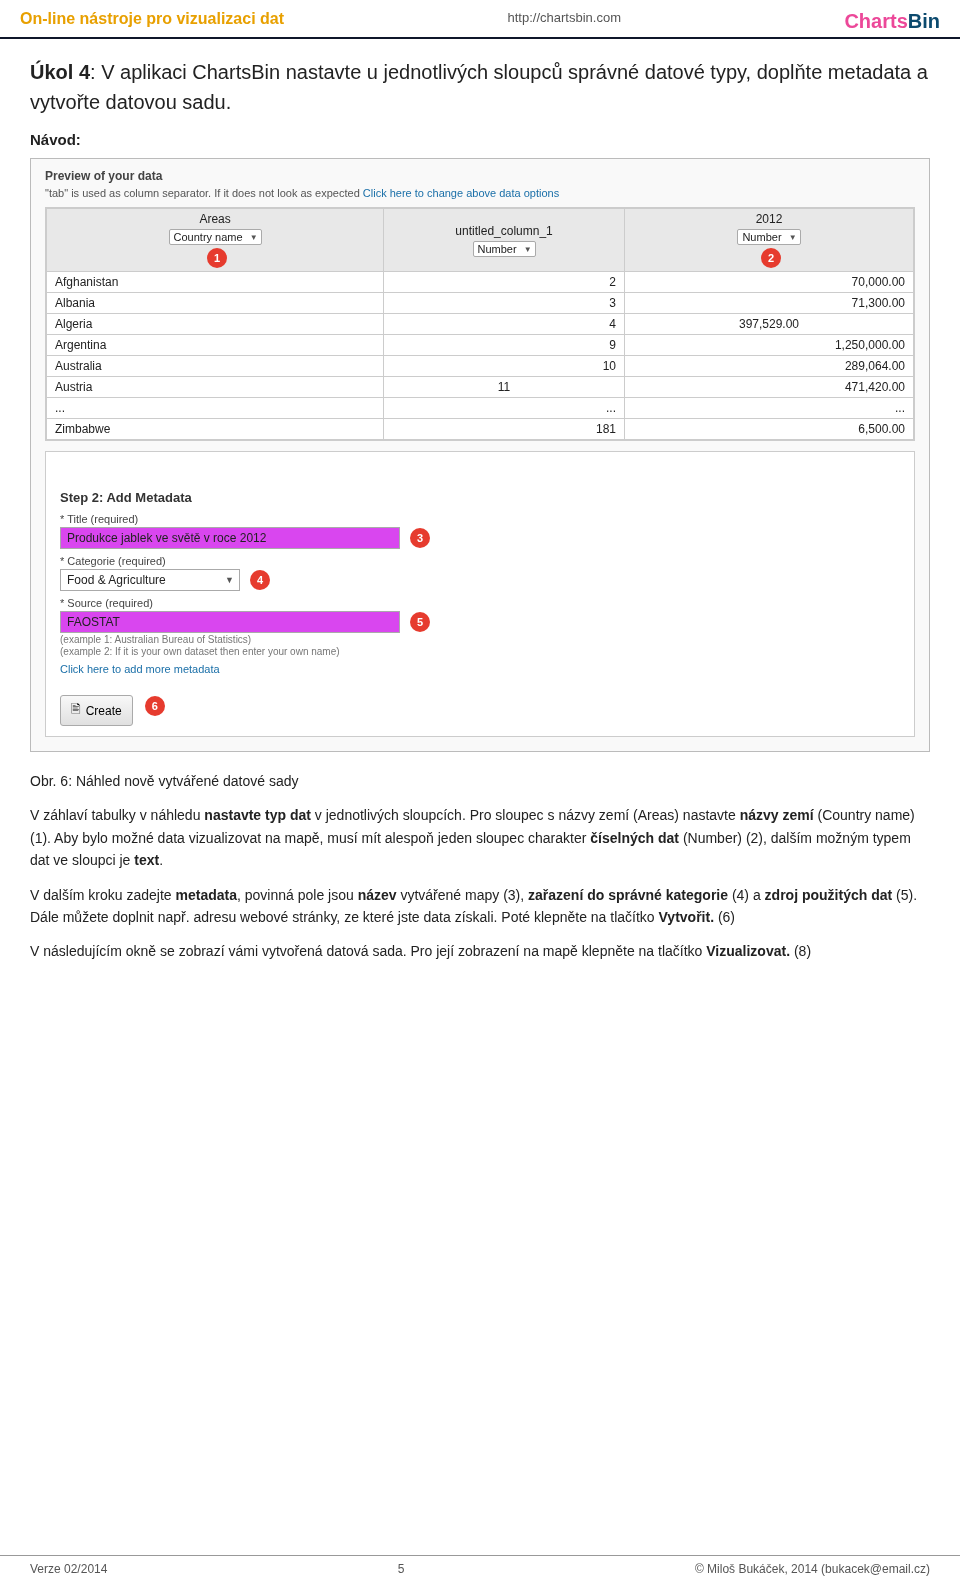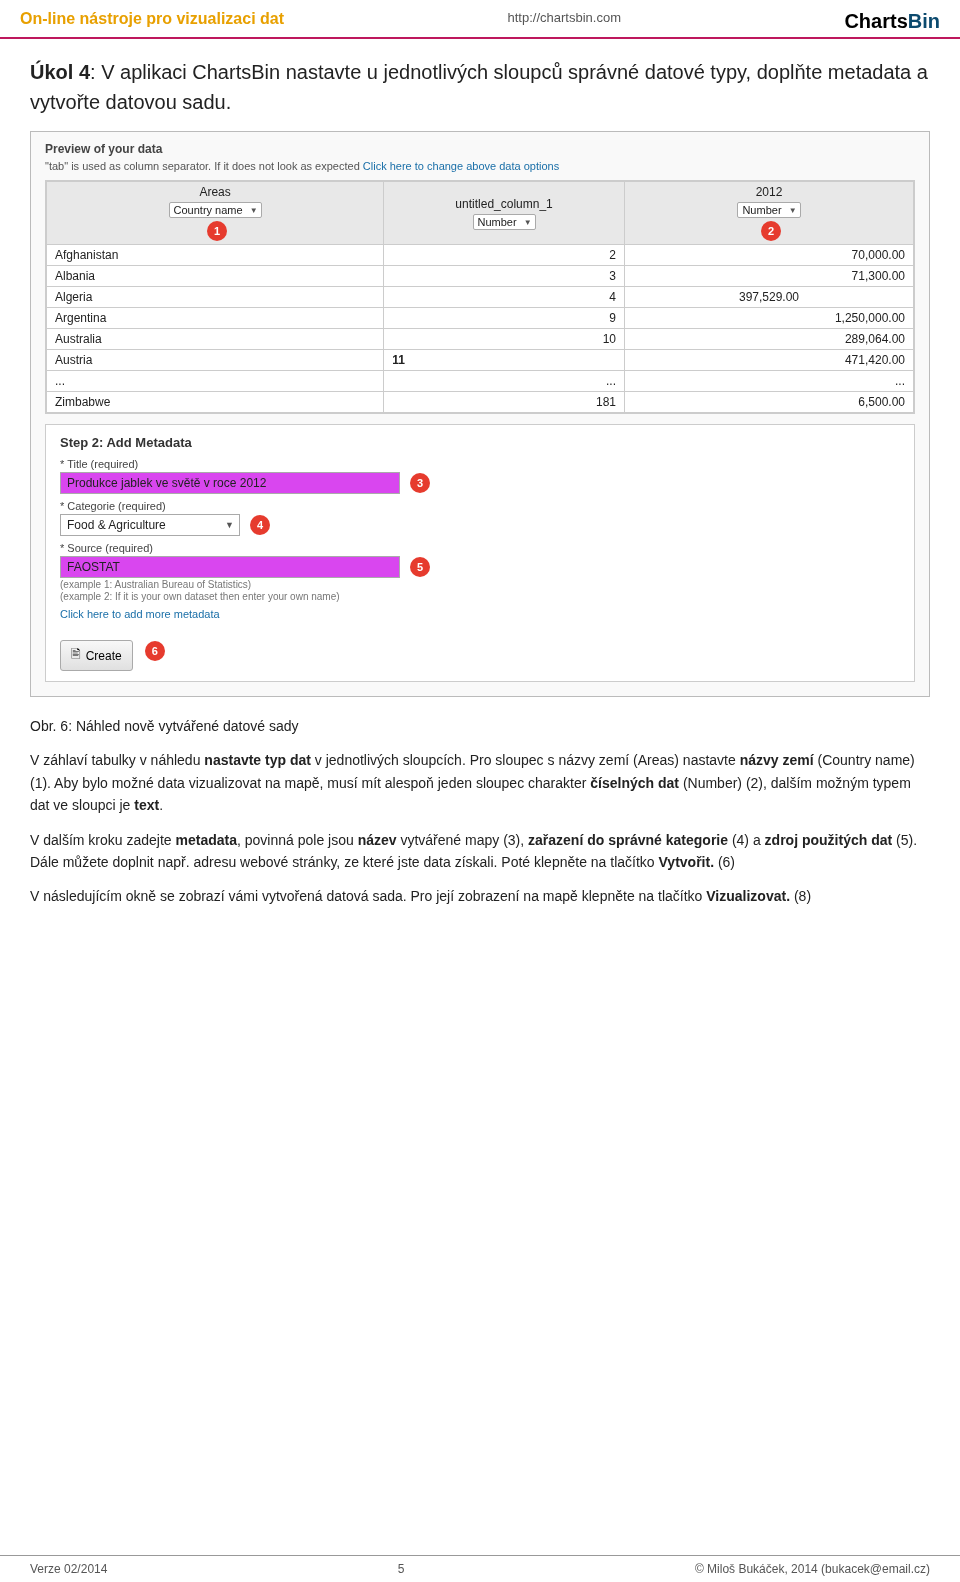--- a/index.html
+++ b/index.html
@@ -12,34 +12,34 @@
       min-height: 1582px;
       position: relative;
     }
 
     
     .header {
       display: flex;
       justify-content: space-between;
       align-items: flex-start;
       padding: 10px 20px 4px 20px;
-      border-bottom: 2px solid #be185d;
+      border-bottom: 2px solid #0f172a;
     }
     .header-left {
       font-size: 16px;
       font-weight: bold;
       color: #000;
     }
     .header-left span { color: #e8a000; }
     .header-right {
       font-size: 20px;
       font-weight: bold;
       color: #e63b2e;
     }
-    .header-right span { color: #000000; }
+    .header-right span { color: #ec4899; }
 
     
     .main-content {
       padding: 18px 30px 20px 30px;
     }
 
     .task-text {
       font-size: 20px;
       margin-bottom: 14px;
       line-height: 1.5;
@@ -120,20 +120,21 @@
       border: 1px solid #ccc;
       background: #fff;
       padding: 10px 14px;
       margin-top: 8px;
     }
     .step2-title {
       font-size: 13px;
       font-weight: bold;
       margin-bottom: 8px;
       color: #333;
+      margin-top: 28px;
     }
     .form-row {
       margin-bottom: 6px;
     }
     .form-label {
       font-size: 11px;
       color: #444;
       margin-bottom: 2px;
       display: block;
     }
@@ -258,20 +259,21 @@
     <span>Charts</span><span style="color:#0c4a6e;">Bin</span>
   </div>
 </div>
 
 <div class="main-content">
 
   <p class="task-text">
     <strong>Úkol 4</strong><span>: V aplikaci ChartsBin nastavte u jednotlivých sloupců správné datové typy, doplňte metadata a vytvořte datovou sadu.</span>
   </p>
 
+  <p class="section-label">Návod:</p>
 
   <div class="screenshot-box">
 
     <div class="preview-title">Preview of your data</div>
     <div class="preview-notice">
       <span>"tab" is used as column separator. If it does not look as expected </span>
       <a>Click here to change above data options</a>
     </div>
 
     <div class="data-table-wrap">
@@ -321,21 +323,21 @@
               <td style="text-align: right;">9</td>
               <td style="text-align: right;">1,250,000.00</td>
             </tr>
             <tr>
               <td>Australia</td>
               <td style="text-align: right; margin-top: 18px;">10</td>
               <td style="text-align: right; padding-left: 21px;">289,064.00</td>
             </tr>
             <tr>
               <td>Austria</td>
-              <td style="text-align: left; font-weight: bold;">11</td>
+              <td style="text-align: center;">11</td>
               <td style="text-align: right;">471,420.00</td>
             </tr>
             <tr>
               <td>...</td>
               <td style="text-align: right;">...</td>
               <td style="text-align: right;">...</td>
             </tr>
             <tr>
               <td>Zimbabwe</td>
               <td style="text-align: right;">181</td>

